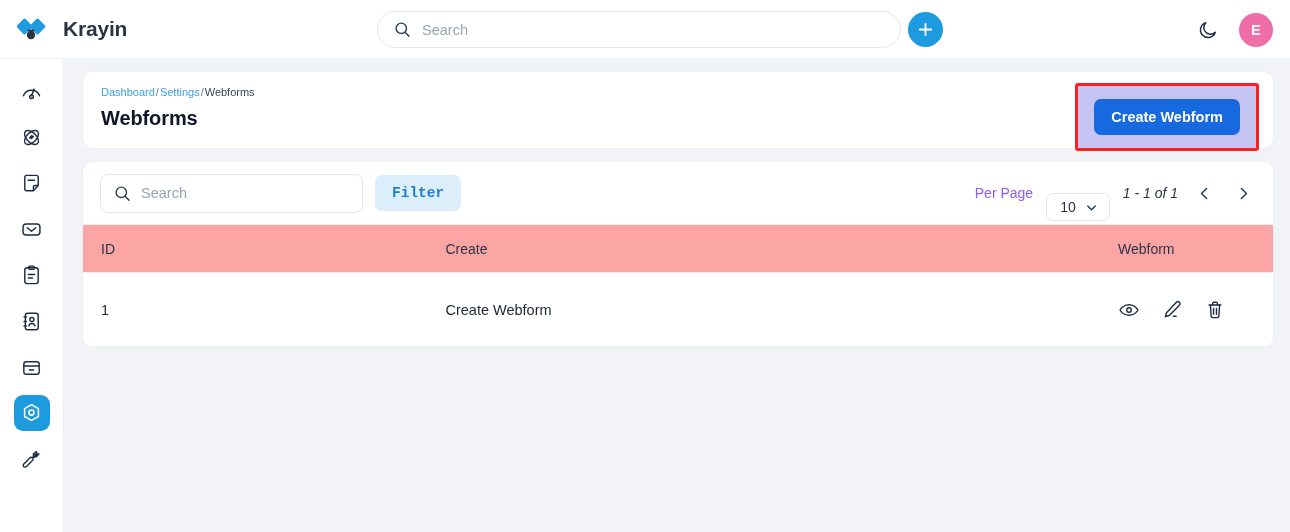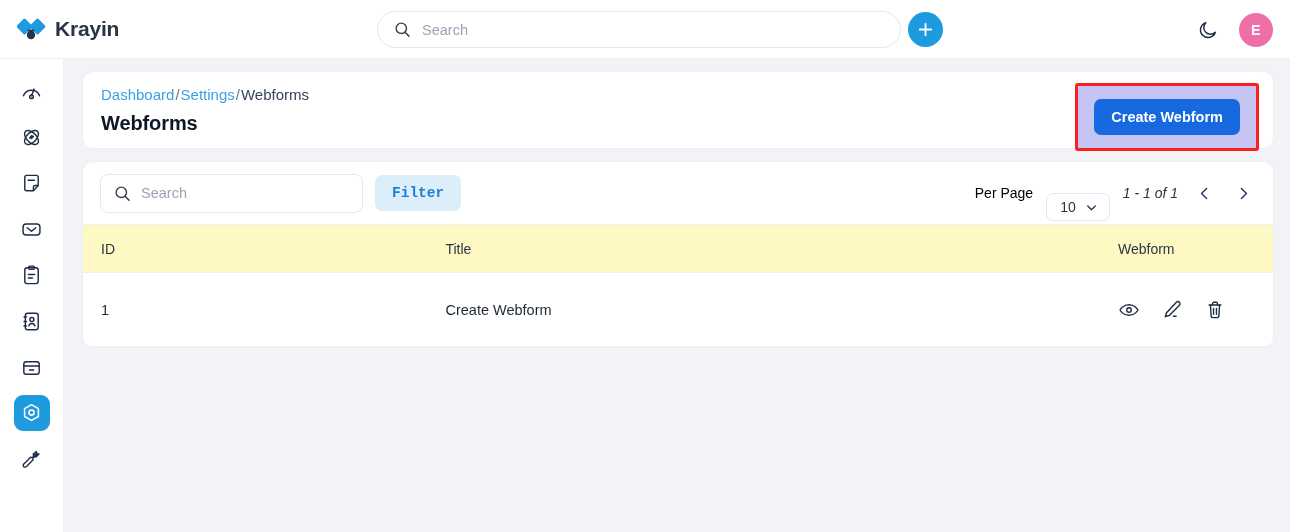--- a/index.html
+++ b/index.html
@@ -21,21 +21,21 @@
     height: 59px;
     background: #ffffff;
     border-bottom: 1px solid #eceff3;
     display: flex;
     align-items: center;
   }
 
   .brand {
     display: flex;
     align-items: center;
-    gap: 8px;
+    gap: 16px;
     margin-left: 17px;
     width: 200px;
   }
   .brand-mark { width: 30px; height: 28px; position: relative; flex: 0 0 auto; }
   .brand-name {
     font-size: 21px;
     font-weight: 700;
     color: #2b3445;
     letter-spacing: -0.2px;
   }
@@ -157,21 +157,21 @@
   
   .title-card {
     position: relative;
     height: 78px;
     padding: 14px 16px 0 18px;
     display: flex;
     align-items: flex-start;
     justify-content: space-between;
   }
   .breadcrumb {
-    font-size: 15px;
+    font-size: 11px;
     color: #37445c;
     margin-bottom: 9px;
   }
   .breadcrumb a {
     color: #3aa0e3;
     text-decoration: none;
     cursor: pointer;
   }
   .breadcrumb .sep { color: #6b7a90; margin: 0 1px; }
   .page-title {
@@ -250,21 +250,21 @@
     cursor: pointer;
   }
 
   .toolbar-right {
     display: flex;
     align-items: center;
     gap: 13px;
     color: #3d4a60;
     font-size: 14px;
   }
-  .per-page-label { color: #000000; }
+  .per-page-label { color: #8b5cf6; }
   .per-page-select {
     border: 1px solid #e3e7ec;
     border-radius: 7px;
     height: 28px;
     min-width: 62px;
     display: flex;
     align-items: center;
     justify-content: flex-end;
     gap: 8px;
     padding: 0 10px 0 13px;
@@ -278,21 +278,21 @@
   .pager-btn {
     width: 26px; height: 26px;
     display: flex; align-items: center; justify-content: center;
     background: none; border: none; cursor: pointer;
     color: #1b3a66;
   }
 
   
   table.data { width: 100%; border-collapse: collapse; }
   table.data thead th {
-    background: #fef9c3;
+    background: #fca5a5;
     border-top: 1px solid #eceff3;
     border-bottom: 1px solid #eceff3;
     font-size: 14px;
     font-weight: 400;
     color: #2b3445;
     text-align: left;
     padding: 14px 0;
     height: 48px;
   }
   table.data tbody td {
@@ -524,21 +524,21 @@
             </svg>
           </span>
         </button>
       </div>
     </div>
 
     <table class="data">
       <thead>
         <tr>
           <th class="col-id">ID</th>
-          <th class="col-title">Title</th>
+          <th class="col-title">Create</th>
           <th class="col-actions">Webform</th>
         </tr>
       </thead>
       <tbody>
         <tr>
           <td class="col-id">1</td>
           <td class="col-title">Create Webform</td>
           <td class="col-actions">
             <div class="row-actions">
               <span class="act-icon">

